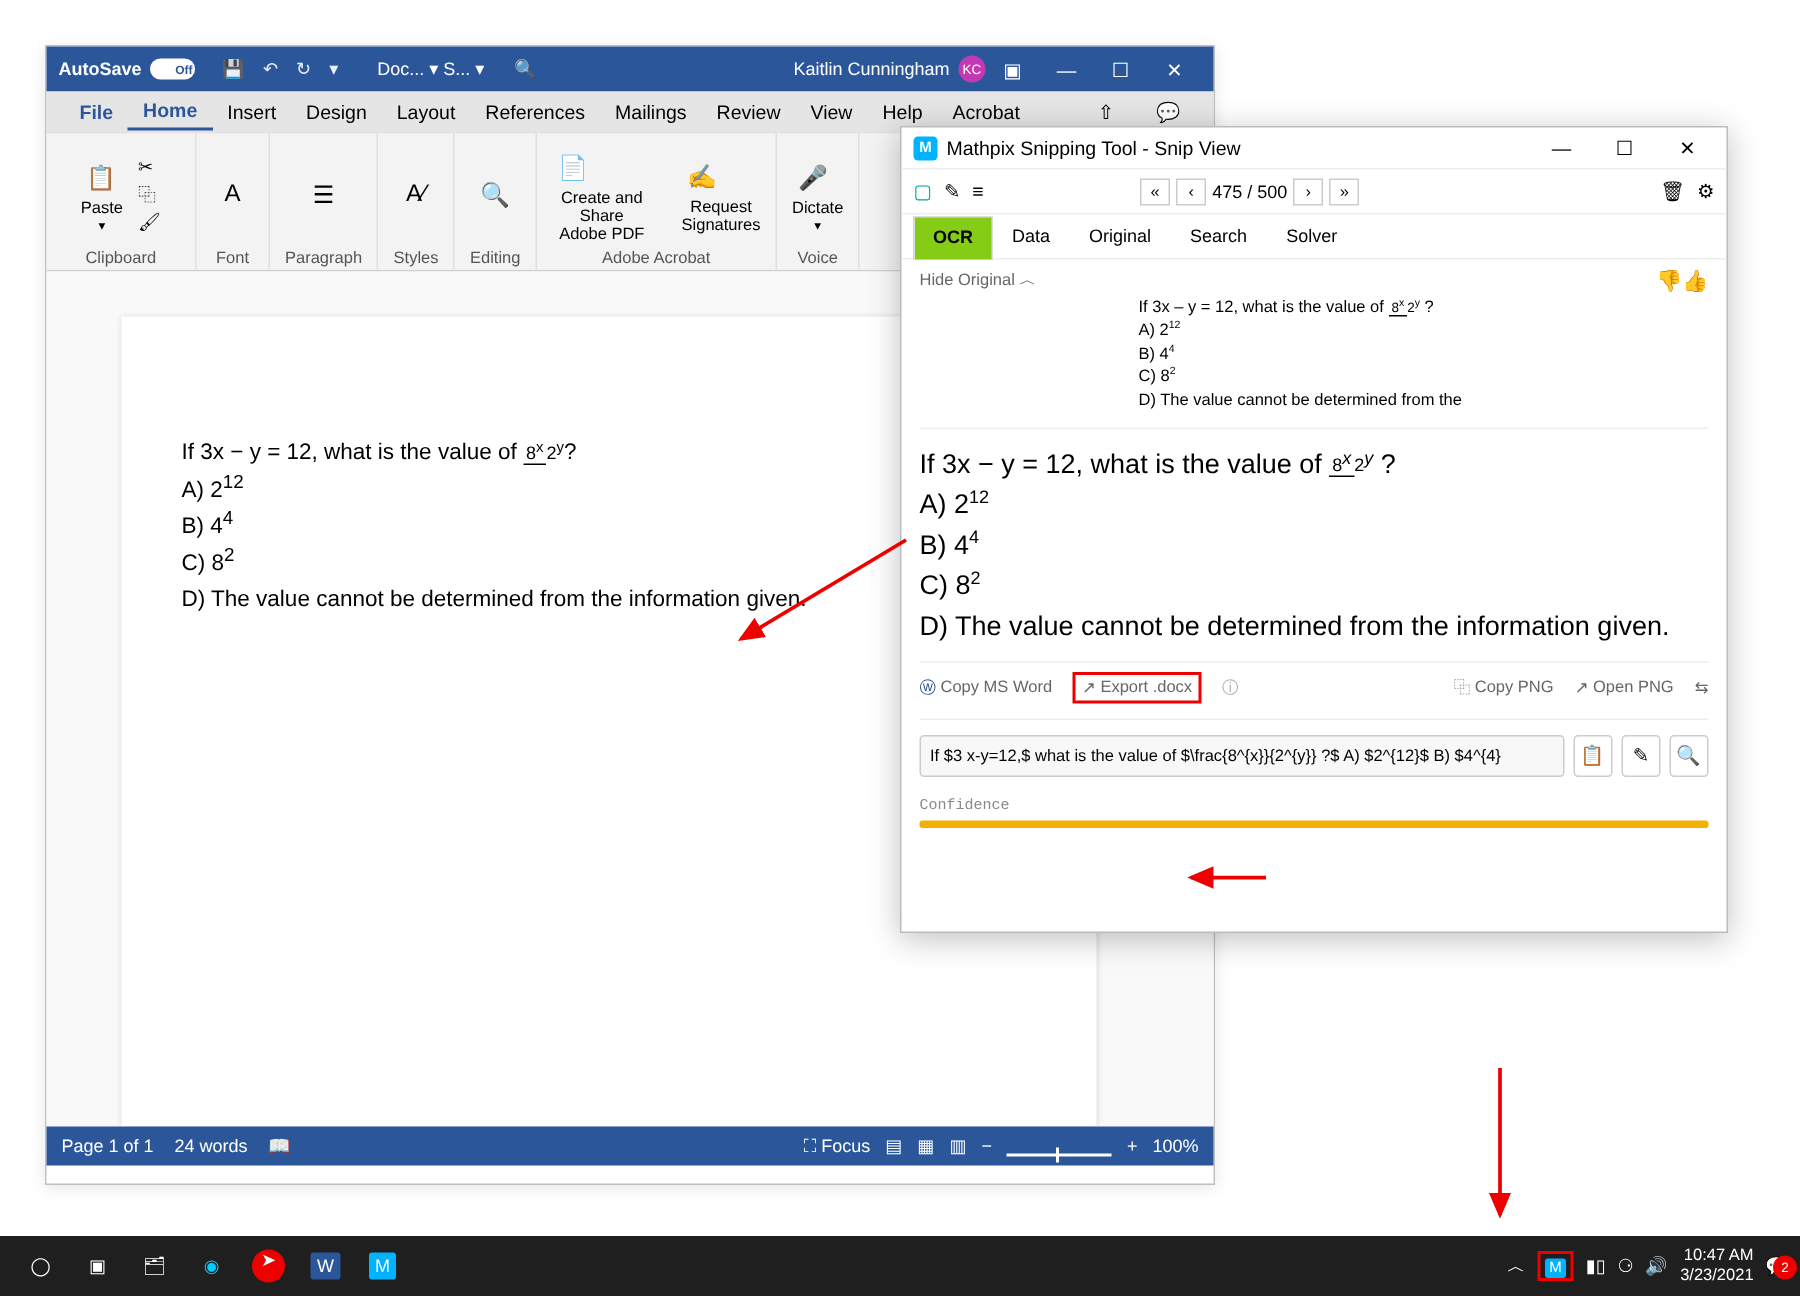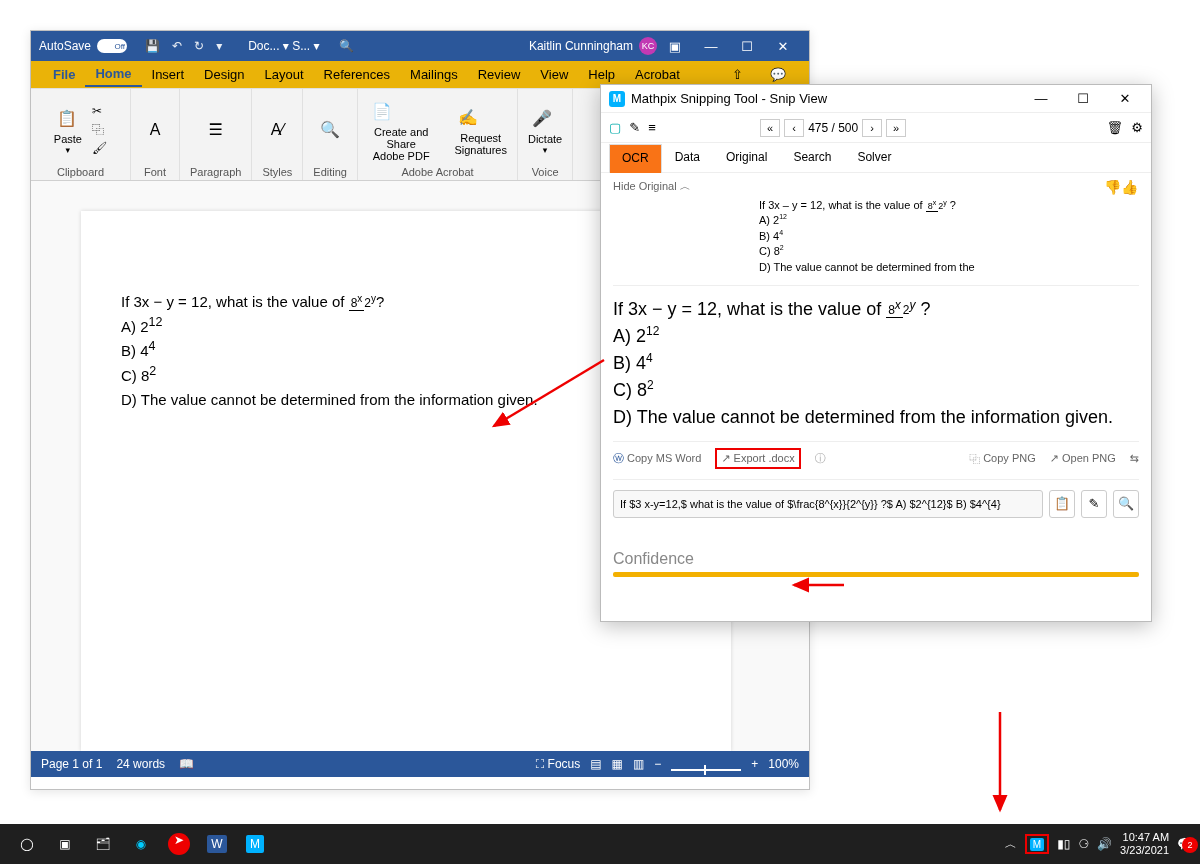--- a/index.html
+++ b/index.html
@@ -2,28 +2,28 @@
 <html><head>
 <meta charset="utf-8">
 <style>
 * { box-sizing: border-box; margin: 0; padding: 0; font-family: "Segoe UI", Arial, sans-serif; }
 body { background: #fff; width: 1200px; height: 864px; position: relative; overflow: hidden; }
 
 
 .word-window { position: absolute; left: 30px; top: 30px; width: 780px; height: 760px; background: #fff; border: 1px solid #c0c0c0; box-shadow: 0 2px 10px rgba(0,0,0,.1); }
 
 .titlebar { height: 30px; background: #2b579a; display: flex; align-items: center; color: #fff; font-size: 12px; padding: 0 8px; }
-.titlebar .autosave { display: flex; align-items: center; gap: 6px; margin-right: 12px; }
+.titlebar .autosave { display: flex; align-items: center; gap: 6px; margin-right: 12px; font-weight: bold; }
 .toggle { width: 30px; height: 14px; background: #fff; border-radius: 7px; display: flex; align-items: center; padding: 0 2px; color: #2b579a; font-size: 8px; justify-content: flex-end; }
 .tb-icon { margin: 0 6px; opacity: .9; cursor: pointer; }
 .titlebar .user { margin-left: auto; display: flex; align-items: center; gap: 6px; }
 .avatar { width: 18px; height: 18px; border-radius: 50%; background: #c239b3; display: flex; align-items: center; justify-content: center; font-size: 9px; }
 .winbtn { width: 36px; text-align: center; font-size: 13px; }
 
-.ribbon-tabs { height: 28px; display: flex; align-items: center; padding-left: 12px; font-size: 13px; background: #eab308; border-bottom: 1px solid #e0e0e0; gap: 0; }
+.ribbon-tabs { height: 28px; display: flex; align-items: center; padding-left: 12px; font-size: 13px; background: #e5e5e5; border-bottom: 1px solid #e0e0e0; gap: 0; }
 .ribbon-tabs span { padding: 4px 10px; cursor: pointer; }
 .ribbon-tabs span.file { color: #2b579a; font-weight: 600; }
 .ribbon-tabs span.active { border-bottom: 2px solid #2b579a; color: #2b579a; font-weight: 600; }
 .ribbon-tabs .share-icons { margin-left: auto; display: flex; gap: 8px; padding-right: 12px; }
 
 .ribbon-content { height: 92px; background: #f3f3f3; display: flex; border-bottom: 1px solid #d0d0d0; font-size: 12px; }
 .rgroup { border-right: 1px solid #e0e0e0; padding: 6px 10px 2px; display: flex; flex-direction: column; align-items: center; justify-content: space-between; }
 .rgroup .icons { display: flex; gap: 10px; align-items: center; flex: 1; }
 .rgroup .icons .bigbtn { width: 28px; height: 28px; display: flex; align-items: center; justify-content: center; font-size: 16px; }
 .rgroup .label { font-size: 11px; color: #555; margin-top: 2px; }
@@ -42,21 +42,21 @@
 .mp-title .wbtn { width: 36px; text-align: center; font-size: 13px; cursor: pointer; }
 .mp-title .spacer { flex: 1; }
 
 .mp-tool { height: 30px; display: flex; align-items: center; padding: 0 8px; border-bottom: 1px solid #eee; gap: 8px; }
 .mp-tool .nav { margin: 0 auto; display: flex; align-items: center; gap: 4px; font-size: 12px; }
 .mp-tool .nav button { border: 1px solid #ccc; background: #fff; width: 20px; height: 18px; font-size: 11px; cursor: pointer; }
 .mp-tool .ricons { display: flex; gap: 8px; margin-left: auto; }
 
 .mp-tabs { height: 30px; display: flex; padding-left: 8px; border-bottom: 1px solid #eee; }
 .mp-tabs span { padding: 6px 12px; font-size: 12px; cursor: pointer; border: 1px solid transparent; border-bottom: none; }
-.mp-tabs span.active { border-color: #ddd; background: #f97316; position: relative; top: 1px; }
+.mp-tabs span.active { border-color: #ddd; background: #84cc16; position: relative; top: 1px; font-weight: bold; }
 
 .mp-body { padding: 6px 12px; }
 .hide-orig { font-size: 11px; color: #666; margin-bottom: 4px; cursor: pointer; }
 .thumbs { float: right; font-size: 14px; color: #999; cursor: pointer; }
 .orig-img { font-family: "Times New Roman", serif; font-size: 11px; text-align: left; margin: 4px 0 10px auto; width: 380px; line-height: 1.4; }
 .orig-img sup { font-size: 7px; }
 
 .render { clear: both; border-top: 1px solid #eee; padding: 10px 0; font-family: "Times New Roman", serif; font-size: 18px; line-height: 1.5; }
 .render sup { font-size: 12px; }
 .frac { display: inline-block; vertical-align: middle; text-align: center; font-size: 12px; line-height: 1; }
@@ -64,21 +64,21 @@
 
 .exports { display: flex; gap: 14px; font-size: 11px; color: #666; padding: 6px 0 10px; border-top: 1px solid #eee; border-bottom: 1px solid #eee; align-items: center; }
 .exports .exp { cursor: pointer; display: flex; align-items: center; gap: 3px; }
 .exports .spacer { flex: 1; }
 .redbox { border: 2px solid #e00; padding: 2px 4px; }
 
 .latex-bar { margin-top: 10px; display: flex; gap: 6px; }
 .latex-bar input { flex: 1; border: 1px solid #ccc; border-radius: 3px; padding: 6px; font-size: 11px; background: #f8f8f8; }
 .latex-bar .ib { width: 26px; height: 28px; border: 1px solid #ccc; border-radius: 3px; display: flex; align-items: center; justify-content: center; font-size: 13px; cursor: pointer; }
 
-.conf { margin-top: 32px; font-size: 16px; color: #888; }
+.conf { margin-top: 14px; font-size: 10px; color: #888; font-family: Liberation Mono, monospace; }
 .conf-bar { height: 5px; background: #f3b000; border-radius: 2px; margin-top: 4px; }
 
 
 .arrow-word { position: absolute; left: 490px; top: 358px; width: 116px; height: 72px; z-index: 6; pointer-events: none; }
 .arrow-export { position: absolute; left: 790px; top: 577px; width: 56px; height: 16px; z-index: 6; pointer-events: none; }
 .arrow-tray { position: absolute; left: 990px; top: 710px; width: 20px; height: 108px; z-index: 6; pointer-events: none; }
 
 
 .taskbar { position: absolute; left: 0; bottom: 0; width: 1200px; height: 40px; background: #1f1f1f; display: flex; align-items: center; padding: 0 8px; color: #fff; font-size: 12px; }
 .taskbar .tbtn { width: 38px; height: 32px; display: flex; align-items: center; justify-content: center; cursor: pointer; }

